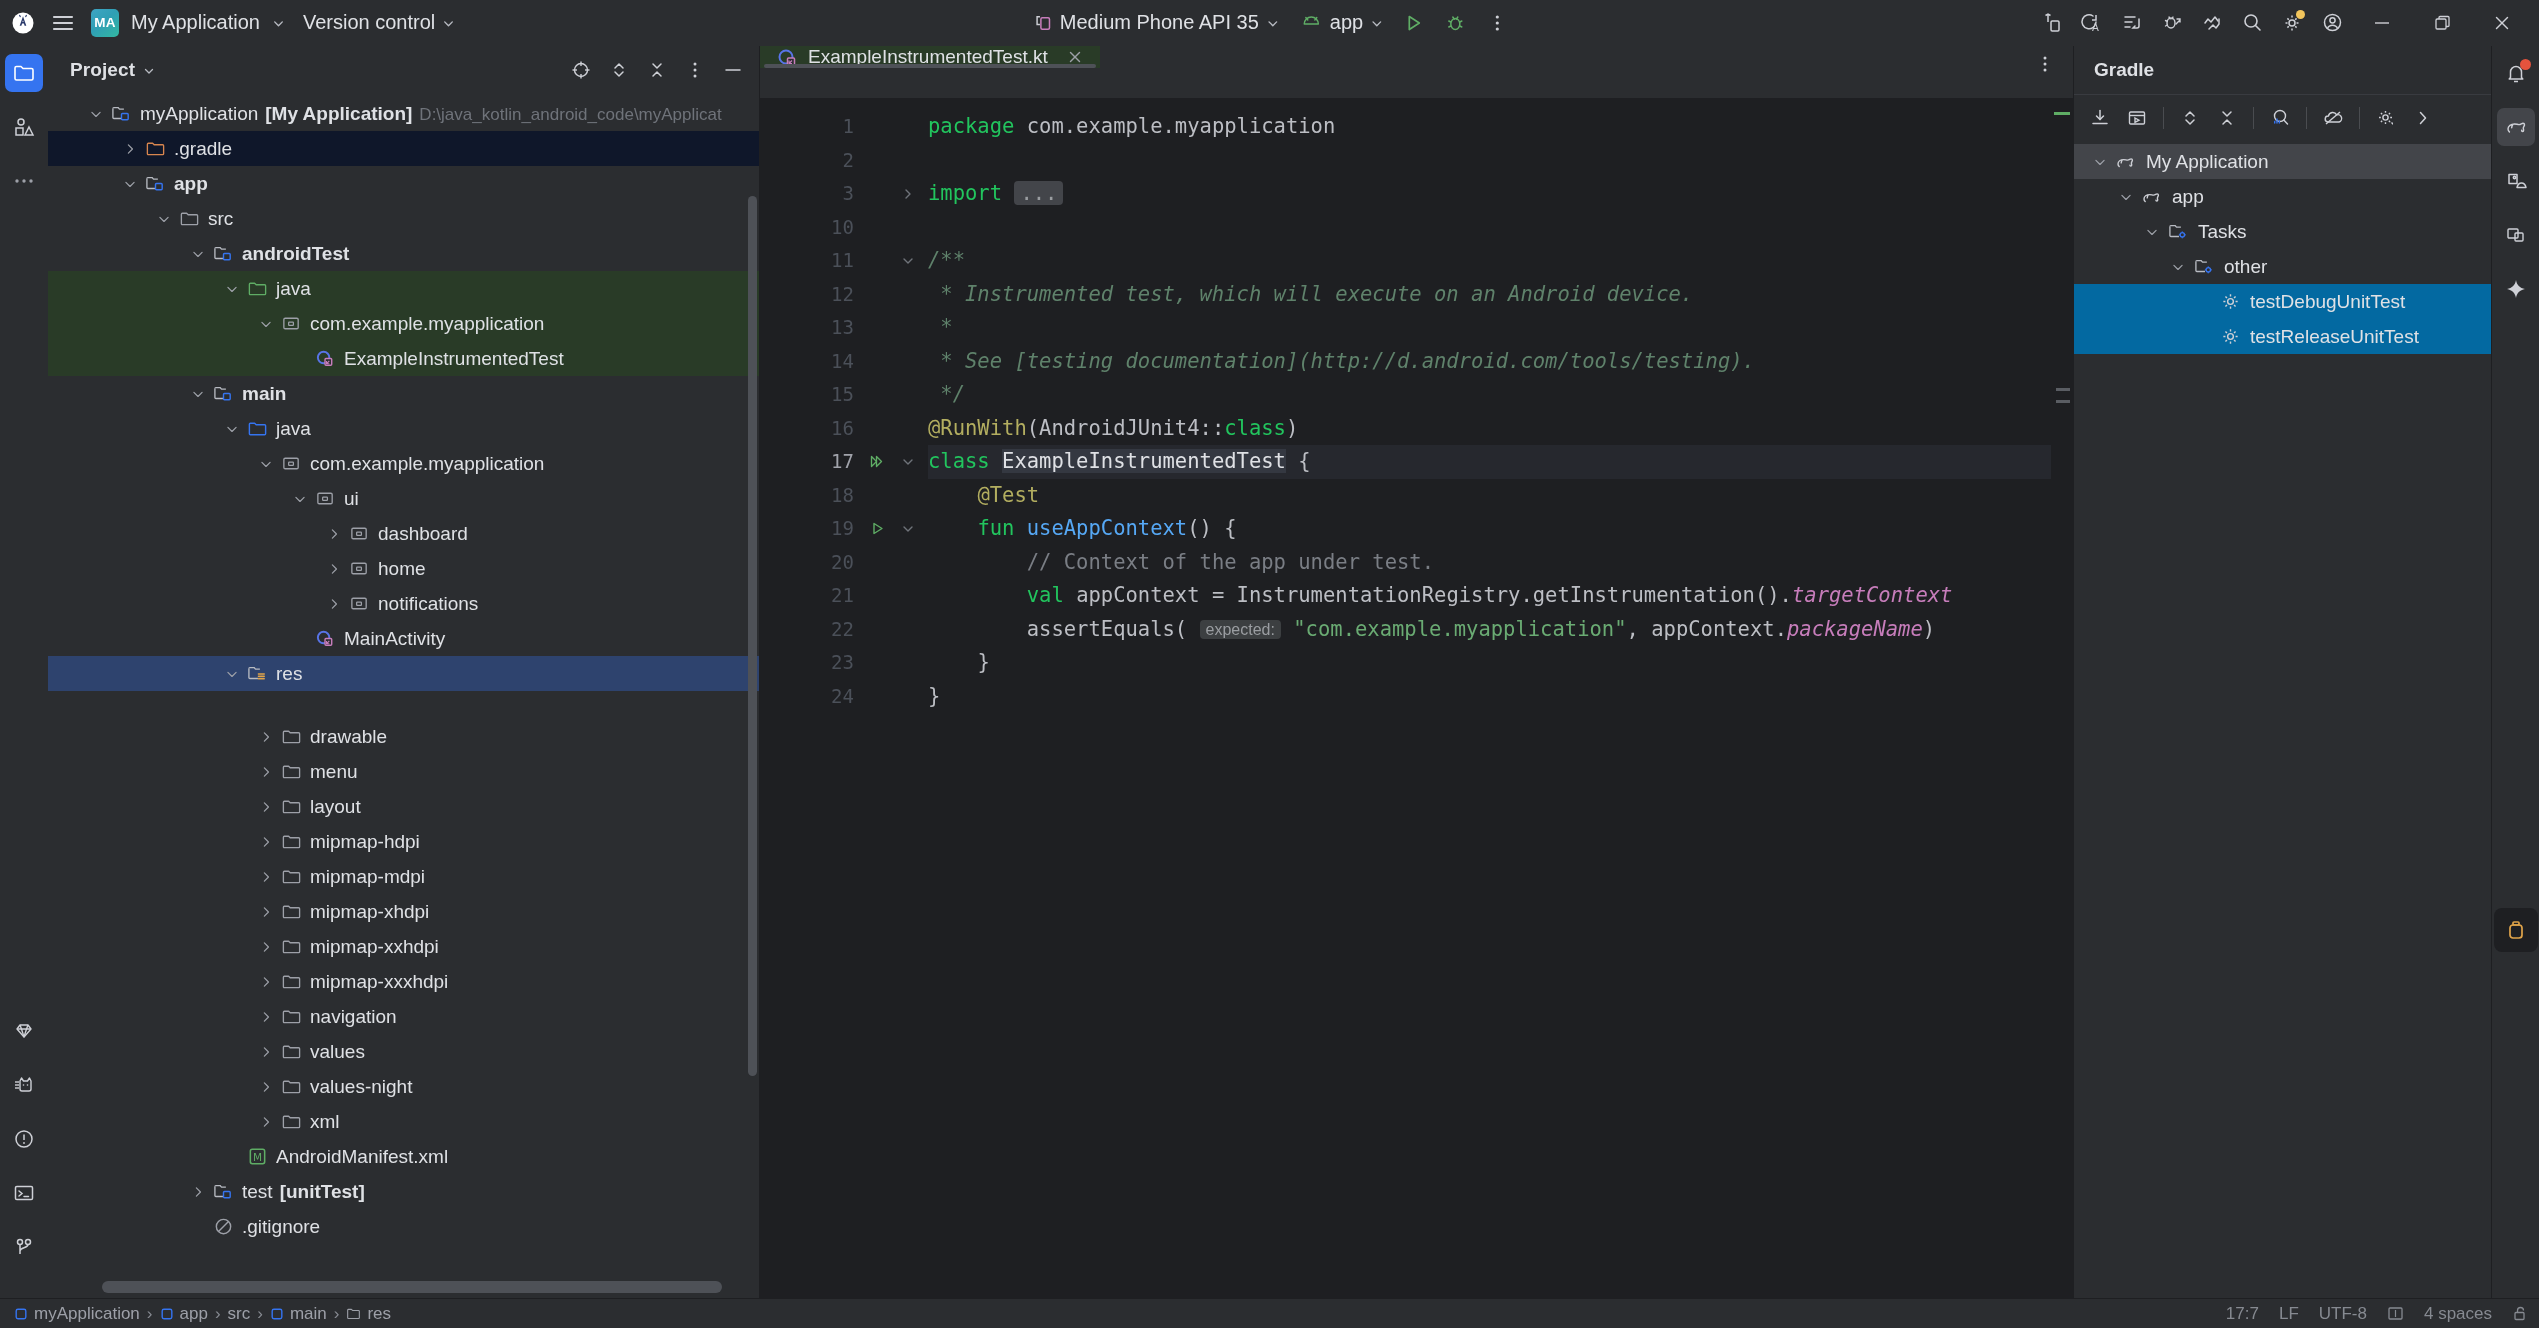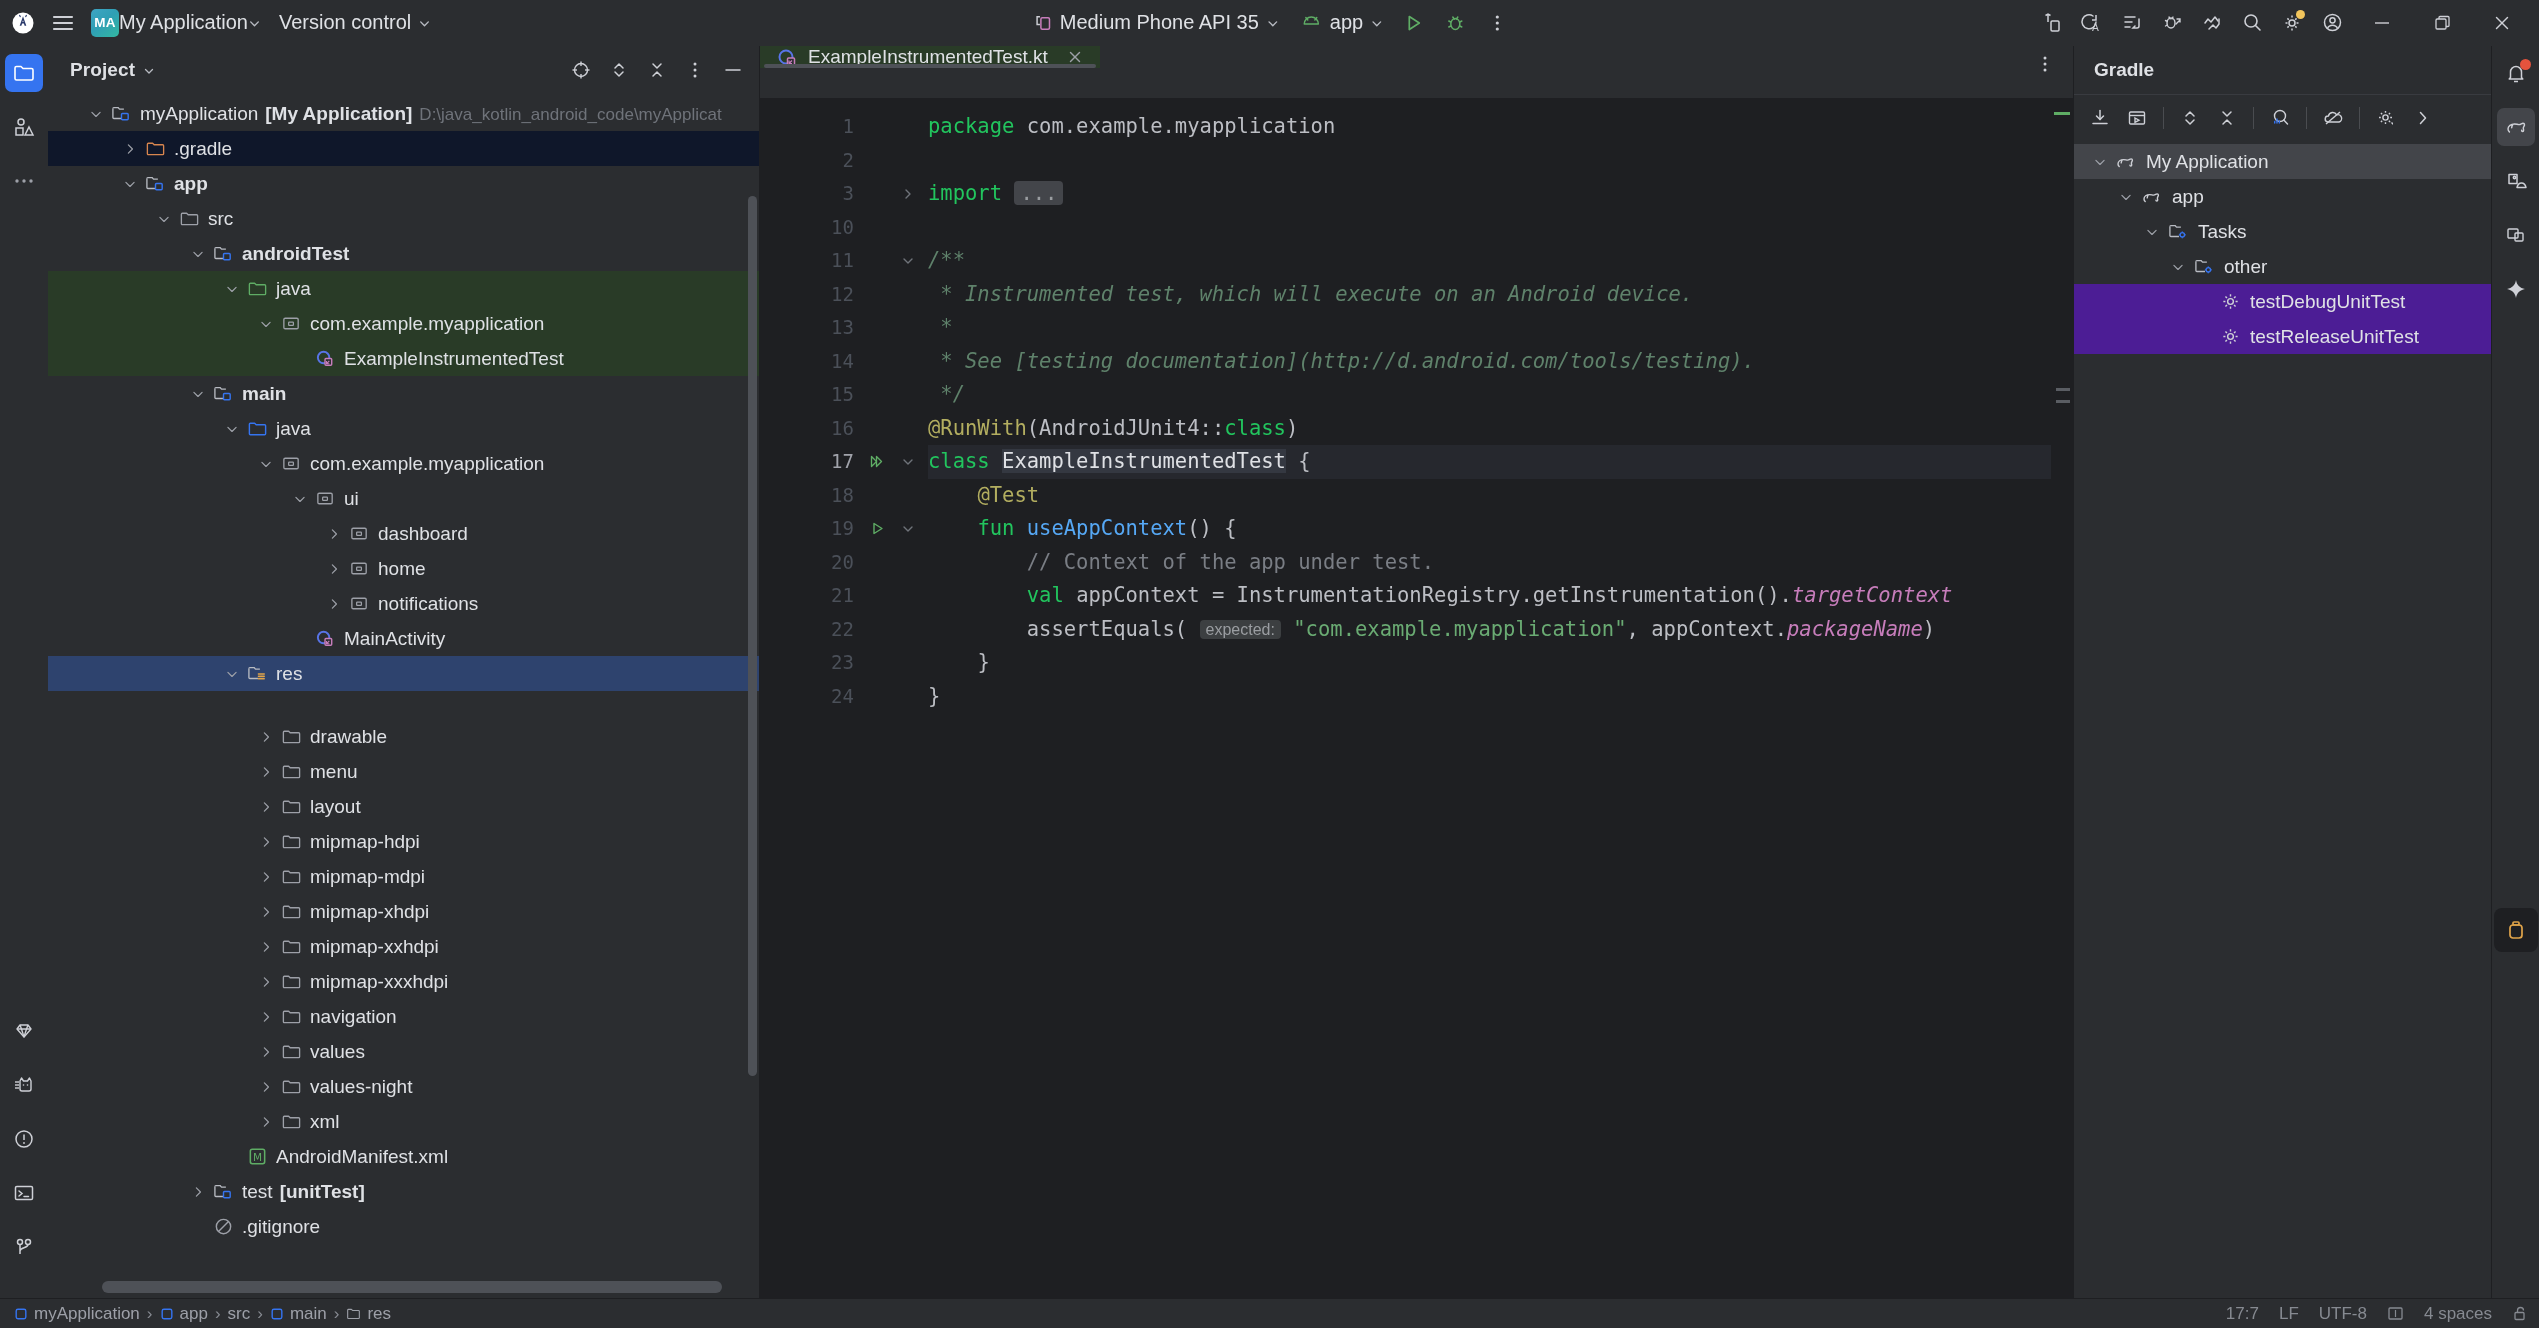--- a/index.html
+++ b/index.html
@@ -23,21 +23,21 @@
   }
   .tb-left { display: flex; align-items: center; gap: 2px; }
   .tb-center { position: absolute; left: 50%; transform: translateX(-50%); display: flex; align-items: center; gap: 4px; }
   .tb-right { margin-left: auto; display: flex; align-items: center; gap: 2px; }
   .icon-btn {
     width: 38px; height: 38px;
     display: flex; align-items: center; justify-content: center;
     border-radius: 5px; cursor: default;
   }
   .proj-chip {
-    display: flex; align-items: center; gap: 0;
+    display: flex; align-items: center; gap: 12px;
     padding: 5px 9px 5px 7px; border-radius: 6px; cursor: default;
     font-size: 20px; color: #dfe1e5;
   }
   .ma-badge {
     width: 28px; height: 28px; border-radius: 5px;
     background: linear-gradient(140deg, #3ea5c4 0%, #2f9fb5 45%, #33b8a1 100%);
     color: #fff; font-size: 13.5px; font-weight: 700;
     display: flex; align-items: center; justify-content: center;
     letter-spacing: .3px;
   }
@@ -194,21 +194,21 @@
     padding: 0 4px 0 8px; border-top: 1px solid #393b40; gap: 1px;
   }
   .gt-btn { width: 36px; height: 36px; display:flex; align-items:center; justify-content:center; border-radius:5px; }
   .gt-sep { width: 1px; height: 22px; background: #4a4c50; margin: 0 7px; }
   .gtree { flex: 1; padding-top: 4px; }
   .grow {
     height: 35px; display: flex; align-items: center;
     font-size: 19px; color: #dfe1e5; white-space: nowrap; cursor: default;
   }
   .grow.g-sel { background: #43454a; }
-  .grow.g-green { background: #4c1d95; }
+  .grow.g-green { background: #0369a1; }
   .grow .twisty { width: 24px; min-width: 24px; display:flex; align-items:center; justify-content:center; }
   .grow .twisty.empty { visibility: hidden; }
   .grow .gicon { width: 28px; min-width: 28px; display:flex; align-items:center; justify-content:center; margin-right: 6px; }
 
   
   .statusbar {
     height: 30px; min-height: 30px; background: #2b2d30;
     display: flex; align-items: center; padding: 0 10px 0 14px;
     font-size: 17px; color: #868a91; gap: 8px;
     border-top: 1px solid #1e1f22;

